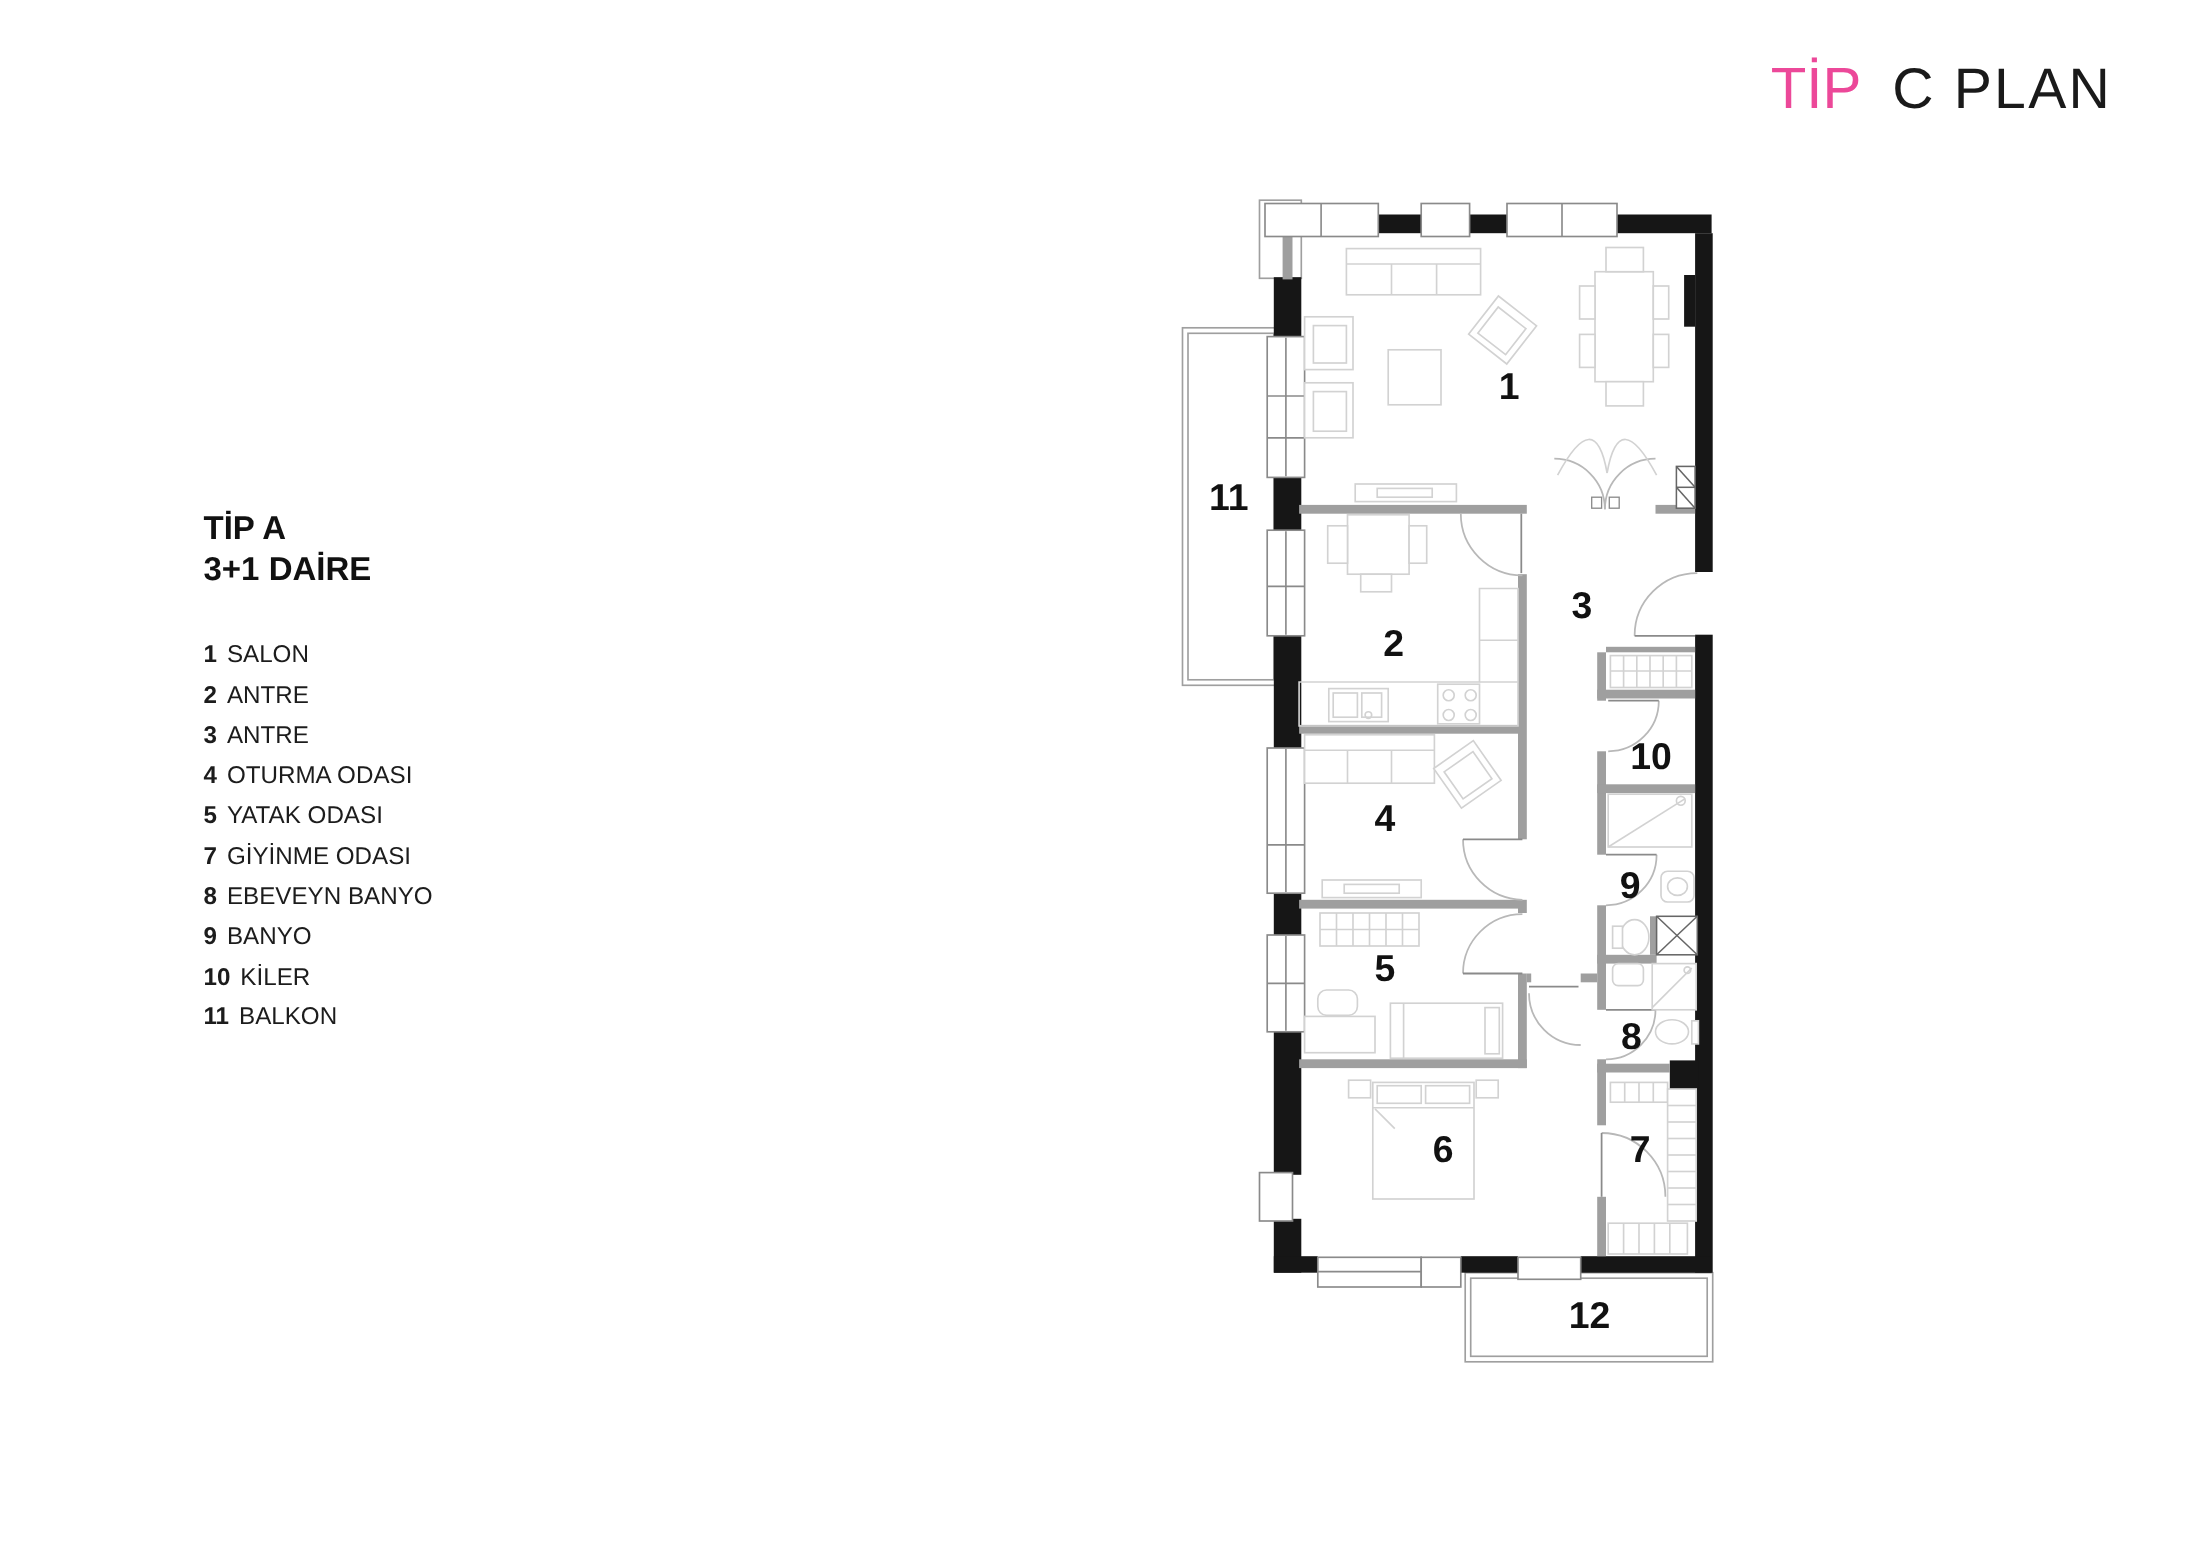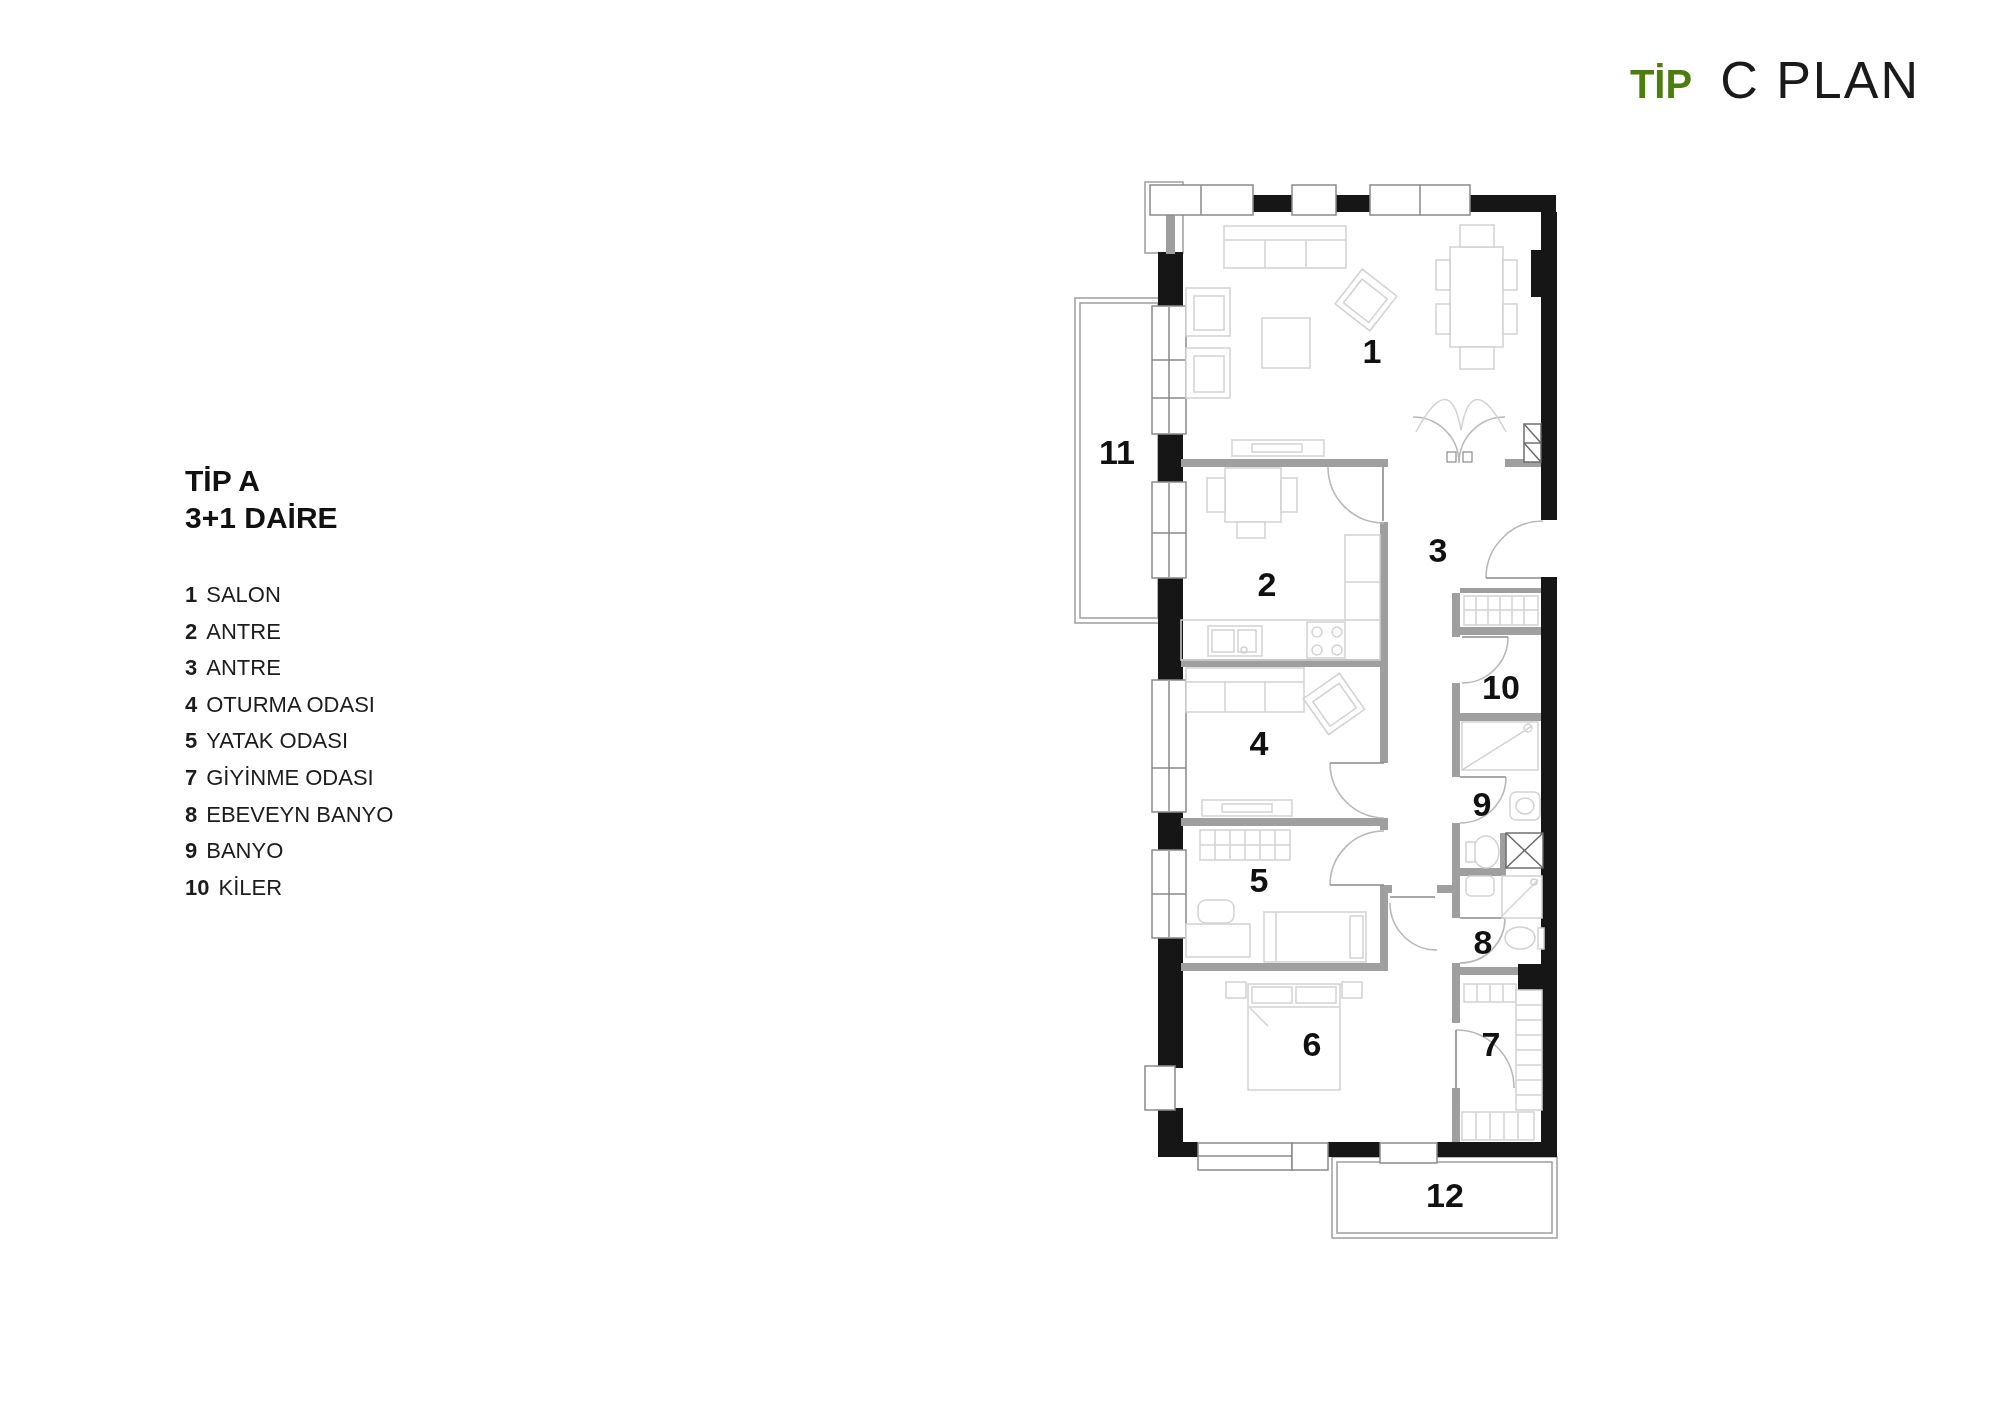--- a/index.html
+++ b/index.html
@@ -3,21 +3,21 @@
 <meta charset="utf-8">
 <style>
   html,body{margin:0;padding:0;}
   body{
     width:2000px;height:1414px;background:#ffffff;position:relative;
     font-family:"Liberation Sans", sans-serif;color:#161616;overflow:hidden;
   }
   .title{
     position:absolute;top:50px;right:80px;white-space:nowrap;
   }
-  .title .t-bold{font-size:40px;font-weight:700;letter-spacing:0px;color:#4d7c0f;}
+  .title .t-bold{font-size:53px;font-weight:400;letter-spacing:0px;color:#ec4899;}
   .title .t-light{font-size:52px;font-weight:400;letter-spacing:2px;color:#1a1a1a;margin-left:28px;}
   .legend{position:absolute;left:185px;top:462px;}
   .legend-heading{font-size:30px;font-weight:700;line-height:37px;color:#111;}
   .legend-items{margin-top:41px;}
   .legend-item{font-size:22px;line-height:36.6px;color:#1c1c1c;white-space:nowrap;}
   .legend-item .legend-num{font-weight:700;margin-right:9px;}
   .legend-item .legend-name{font-weight:400;}
   svg text.room-num{
     font-family:"Liberation Sans", sans-serif;font-size:34px;font-weight:700;fill:#111;
   }
@@ -54,20 +54,23 @@
       <span class="legend-num">7</span><span class="legend-name">GİYİNME ODASI</span>
     </div>
       <div class="legend-item">
       <span class="legend-num">8</span><span class="legend-name">EBEVEYN BANYO</span>
     </div>
       <div class="legend-item">
       <span class="legend-num">9</span><span class="legend-name">BANYO</span>
     </div>
       <div class="legend-item">
       <span class="legend-num">10</span><span class="legend-name">KİLER</span>
+    </div>
+      <div class="legend-item">
+      <span class="legend-num">11</span><span class="legend-name">BALKON</span>
     </div>
     </div>
 </div>
 
 <svg width="2000" height="1414" viewBox="0 0 2000 1414" xmlns="http://www.w3.org/2000/svg" style="position:absolute;left:0;top:0;">
 
   <g fill="#ffffff" stroke-width="1.5" stroke="#9f9f9f">
     <rect x="1075" y="298" width="88" height="325"></rect>
     <rect x="1080" y="303" width="78" height="315"></rect>
     <rect x="1332" y="1157" width="225" height="81"></rect>

